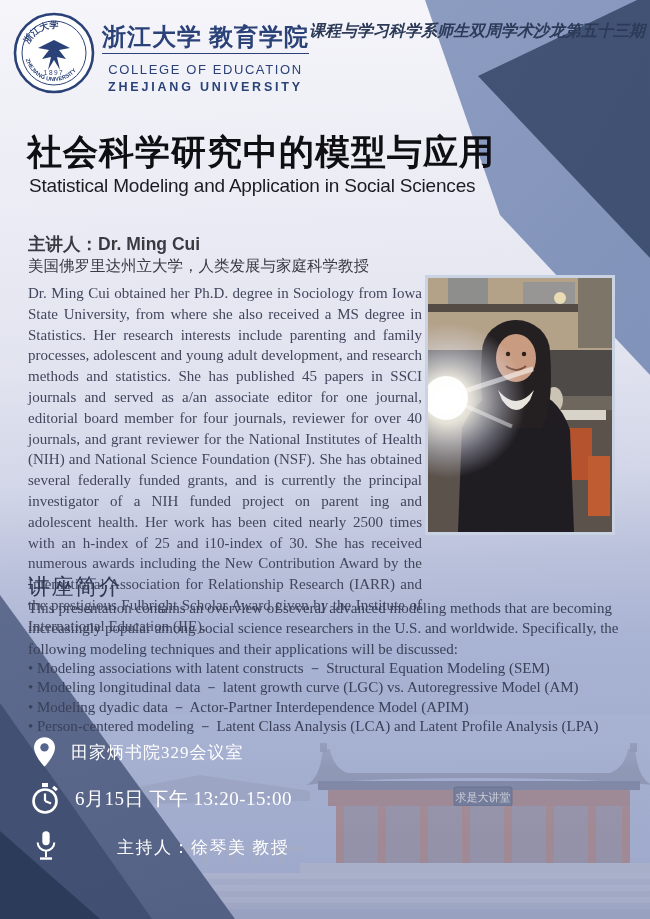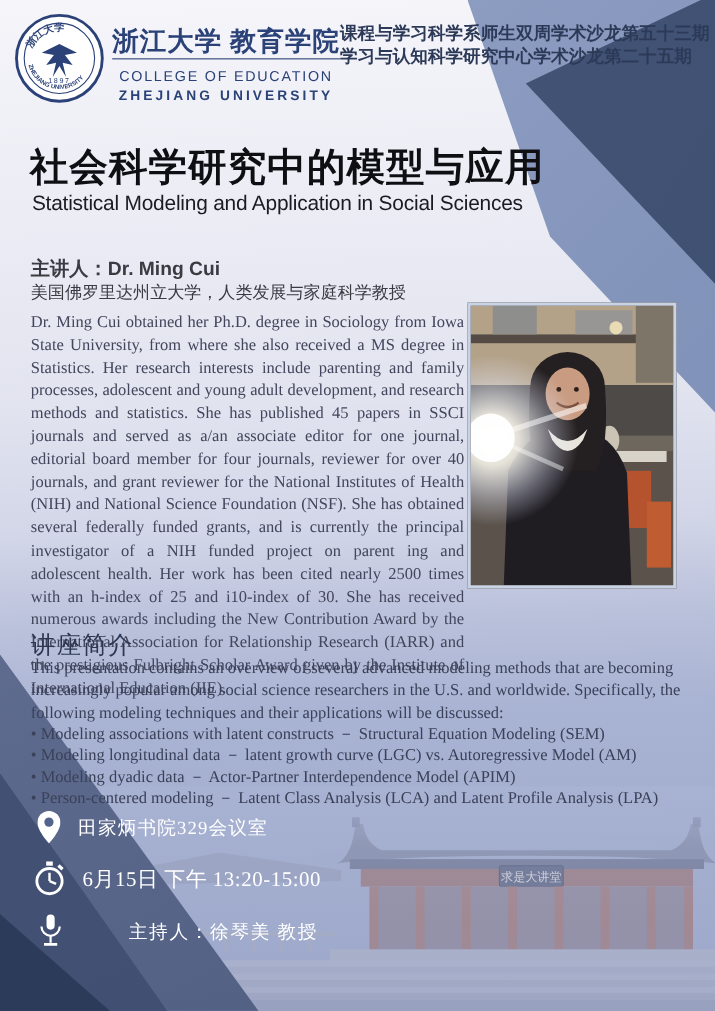--- a/index.html
+++ b/index.html
@@ -19,22 +19,22 @@
     background:linear-gradient(155deg,rgba(106,119,153,.97),rgba(76,90,126,.97));z-index:3;}
   .deco-t2{clip-path:polygon(0 703px,152px 919px,0 919px);background:rgba(64,78,113,.92);z-index:3;}
   .deco-t3{clip-path:polygon(0 831px,100px 919px,0 919px);background:rgba(45,58,90,.96);z-index:3;}
   
   .logo{left:13px;top:12px;width:82px;height:82px;z-index:5;}
   .college{left:102px;top:21px;z-index:5;color:#2b4278;}
   .college-cn{font-size:24px;font-weight:700;font-family:"Liberation Serif",serif;
     letter-spacing:1px;white-space:nowrap;border-bottom:1px solid #2b4278;padding-bottom:0;}
   .college-en1{font-size:13px;font-weight:400;letter-spacing:1.6px;margin-top:8px;text-align:center;}
   .college-en2{font-size:12.5px;font-weight:700;letter-spacing:2.8px;margin-top:3px;text-align:center;}
-  .series{right:5px;top:20px;z-index:5;text-align:left;color:#2c3a58;
-    font-family:"Liberation Serif",serif;font-size:16px;line-height:21px;font-weight:600;}
+  .series{right:5px;top:20px;z-index:5;text-align:center;color:#2c3a58;
+    font-family:"Liberation Serif",serif;font-size:16px;line-height:21px;font-weight:600;font-style:italic;}
   
   .title-cn{left:27px;top:129px;z-index:5;font-size:35px;font-weight:900;color:#0e0e13;
     letter-spacing:1px;white-space:nowrap;}
   .title-en{left:29px;top:175px;z-index:5;font-size:19px;color:#1b1b21;letter-spacing:-.2px;white-space:nowrap;}
   
   .speaker-label{left:28px;top:232px;z-index:5;font-size:17.5px;font-weight:600;color:#3a3a41;}
   .speaker-aff{left:28px;top:256px;z-index:5;font-size:15.5px;color:#3a3a41;}
   .bio{left:28px;top:283px;width:394px;z-index:5;font-family:"Liberation Serif",serif;
     font-size:15px;line-height:20.8px;color:#42465c;text-align:justify;}
   
@@ -144,21 +144,20 @@
   </svg>
 
   <div class="abs college">
     <div class="college-cn">浙江大学 教育学院</div>
     <div class="college-en1">COLLEGE OF EDUCATION</div>
     <div class="college-en2">ZHEJIANG UNIVERSITY</div>
   </div>
 
   <div class="abs series">
     <div>课程与学习科学系师生双周学术沙龙第五十三期</div>
-    <div>学习与认知科学研究中心学术沙龙第二十五期</div>
   </div>
 
   <div class="abs title-cn">社会科学研究中的模型与应用</div>
   <div class="abs speaker-label">主讲人：Dr. Ming Cui</div>
 
   <div class="abs title-en">Statistical Modeling and Application in Social Sciences</div>
   <div class="abs speaker-aff">美国佛罗里达州立大学，人类发展与家庭科学教授</div>
   <div class="abs bio">Dr. Ming Cui obtained her Ph.D. degree in Sociology from Iowa State University, from where she also received a MS degree in Statistics. Her research interests include parenting and family processes, adolescent and young adult development, and research methods and statistics. She has published 45 papers in SSCI journals and served as a/an associate editor for one journal, editorial board member for four journals, reviewer for over 40 journals, and grant reviewer for the National Institutes of Health (NIH) and National Science Foundation (NSF). She has obtained several federally funded grants, and is currently the principal investigator of a NIH funded project on parent ing and adolescent health. Her work has been cited nearly 2500 times with an h-index of 25 and i10-index of 30. She has received numerous awards including the New Contribution Award by the International Association for Relationship Research (IARR) and the prestigious Fulbright Scholar Award given by the Institute of International Education (IIE).</div>
 
   <div class="abs photo">

